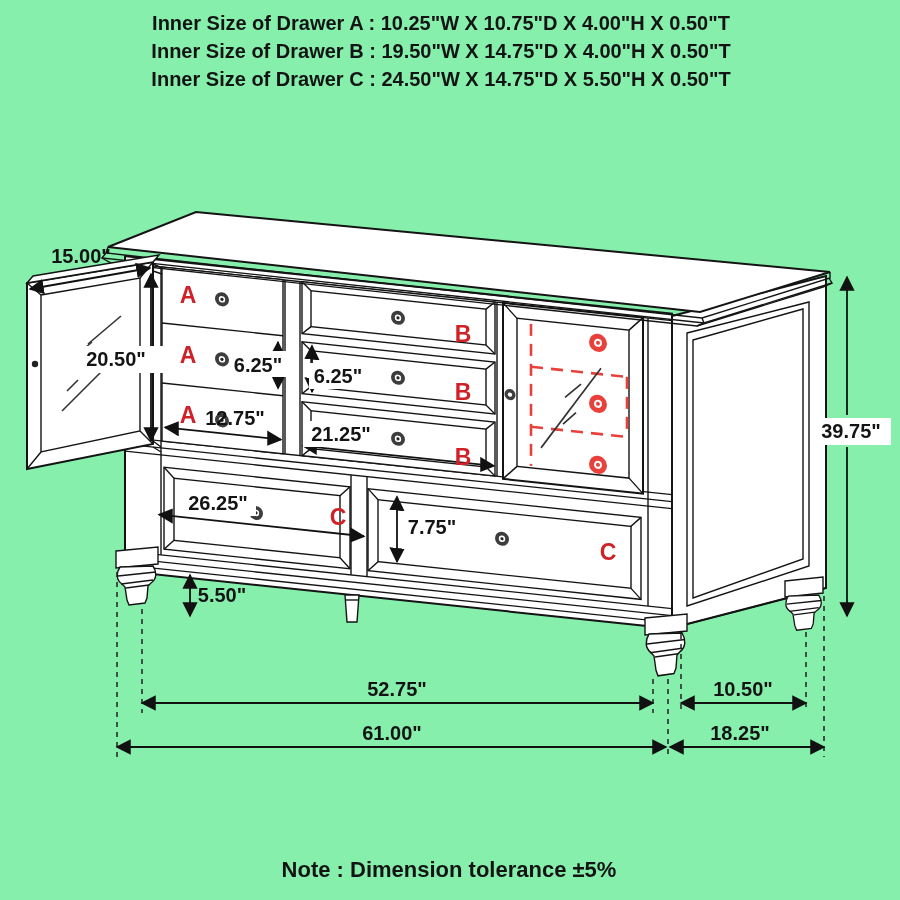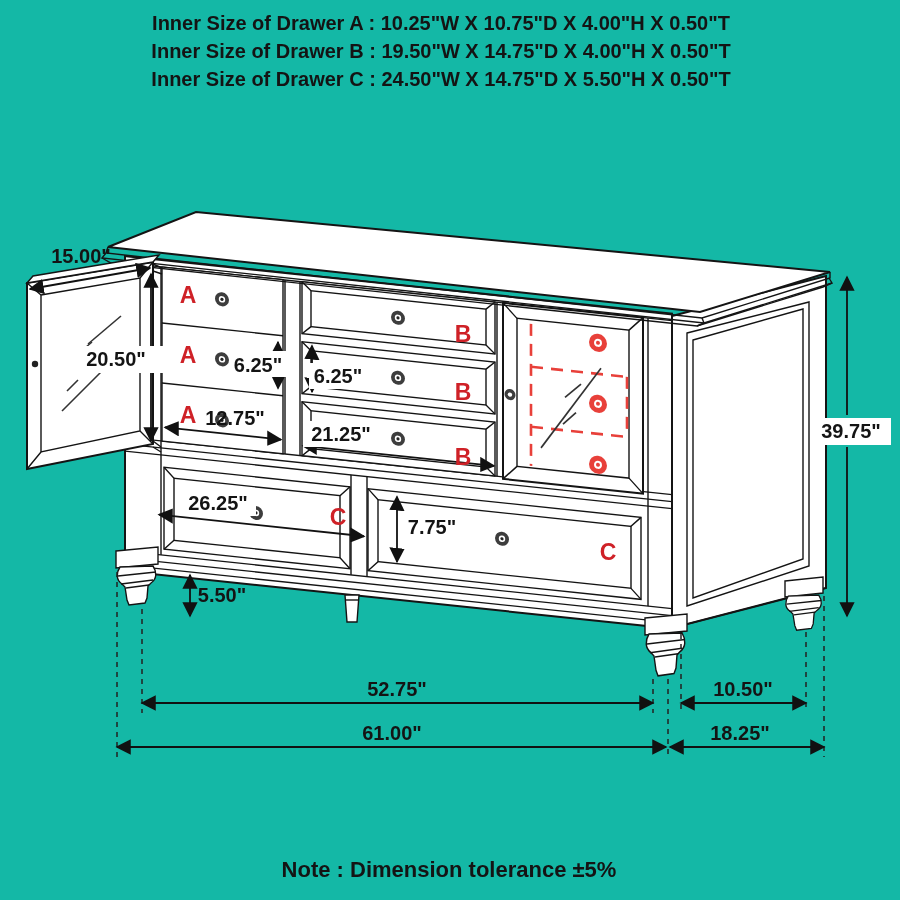--- a/index.html
+++ b/index.html
@@ -1,16 +1,16 @@
 <!DOCTYPE html>
 <html style="--accent_red: #cf2127; --knob_red: #e8403a; --line: #141414;"><head>
 <meta charset="utf-8">
 <style>
   html,body{margin:0;padding:0;background:#ffffff;}
-  .page{width:900px;height:900px;position:relative;background:#14b8a6;overflow:hidden;}
+  .page{width:900px;height:900px;position:relative;background:#86efac;overflow:hidden;}
   svg{display:block;}
   text{font-family:"Liberation Sans","DejaVu Sans",sans-serif;}
   .hdr{font-size:20px;font-weight:bold;fill:var(--line,#141414);}
   .note{font-size:22px;font-weight:bold;fill:var(--line,#141414);}
   .dim{font-size:20px;font-weight:bold;fill:var(--line,#141414);}
   .abc{font-size:23px;font-weight:bold;fill:var(--accent_red,#cf2127);}
   .ln{stroke:var(--line,#141414);stroke-width:1.4;fill:none;}
   .fillw{fill:#ffffff;stroke:var(--line,#141414);stroke-width:2;}
   .fillw1{fill:#ffffff;stroke:var(--line,#141414);stroke-width:1.4;}
   .dimln{stroke:#111;stroke-width:1.8;fill:none;}

